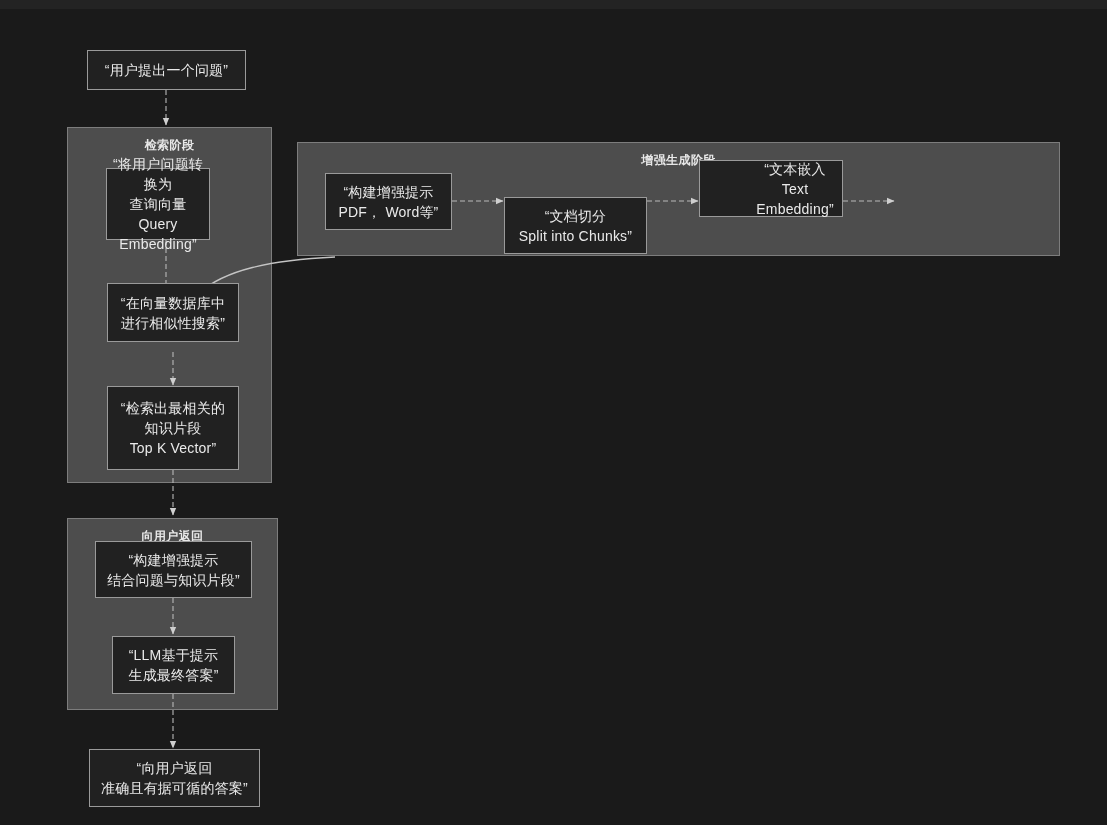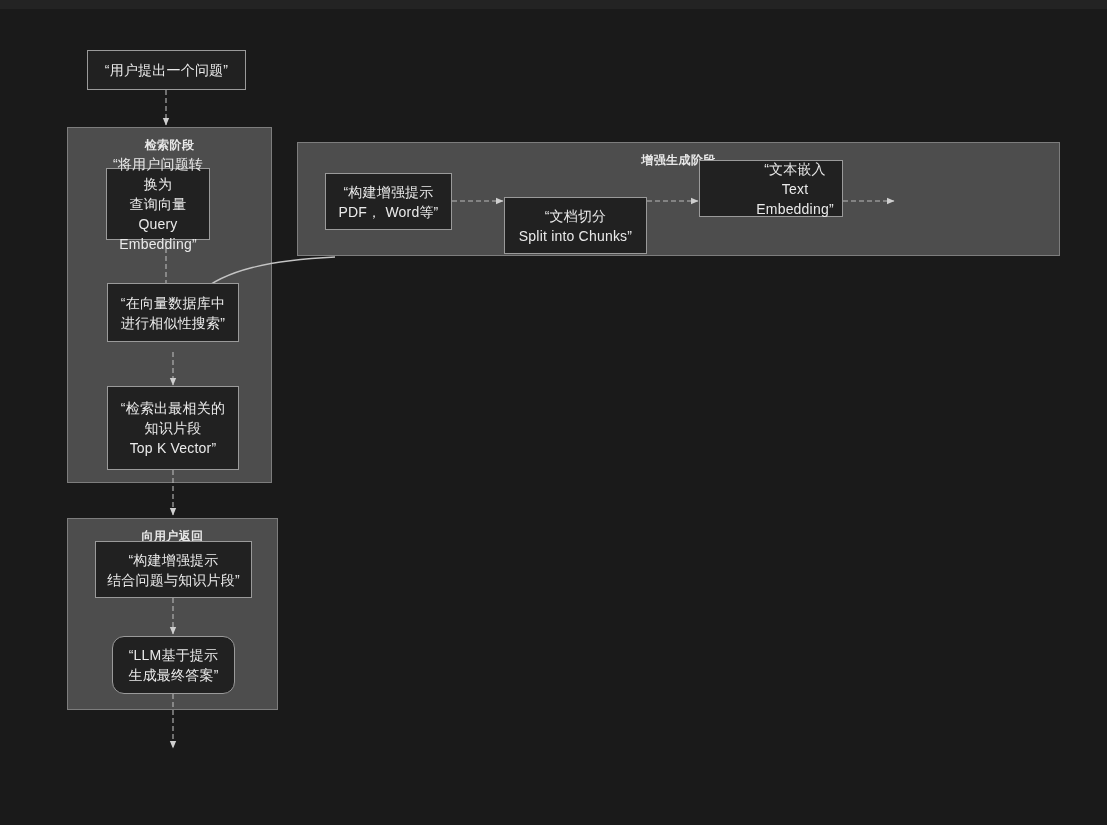--- a/index.html
+++ b/index.html
@@ -143,17 +143,19 @@
   <div class="node" style="left:504px; top:173px; width:143px; height:57px;margin-top:24px;">“文档切分
 Split into Chunks”</div>
 
   <div class="node" style="left:699px; top:160px; width:144px; height:57px;padding-left:48px;">“文本嵌入
 Text Embedding”</div>
 
 
   <div class="node" style="left:95px; top:541px; width:157px; height:57px;">“构建增强提示
 结合问题与知识片段”</div>
 
-  <div class="node" style="left:112px; top:636px; width:123px; height:58px;border-radius:12px;">“LLM基于提示
+  <div class="node" style="left:112px; top:636px; width:123px; height:58px;">“LLM基于提示
 生成最终答案”</div>
 
+  <div class="node" style="left:89px; top:749px; width:171px; height:58px;">“向用户返回
+准确且有据可循的答案”</div>
 
 </div>
 
 </body></html>

